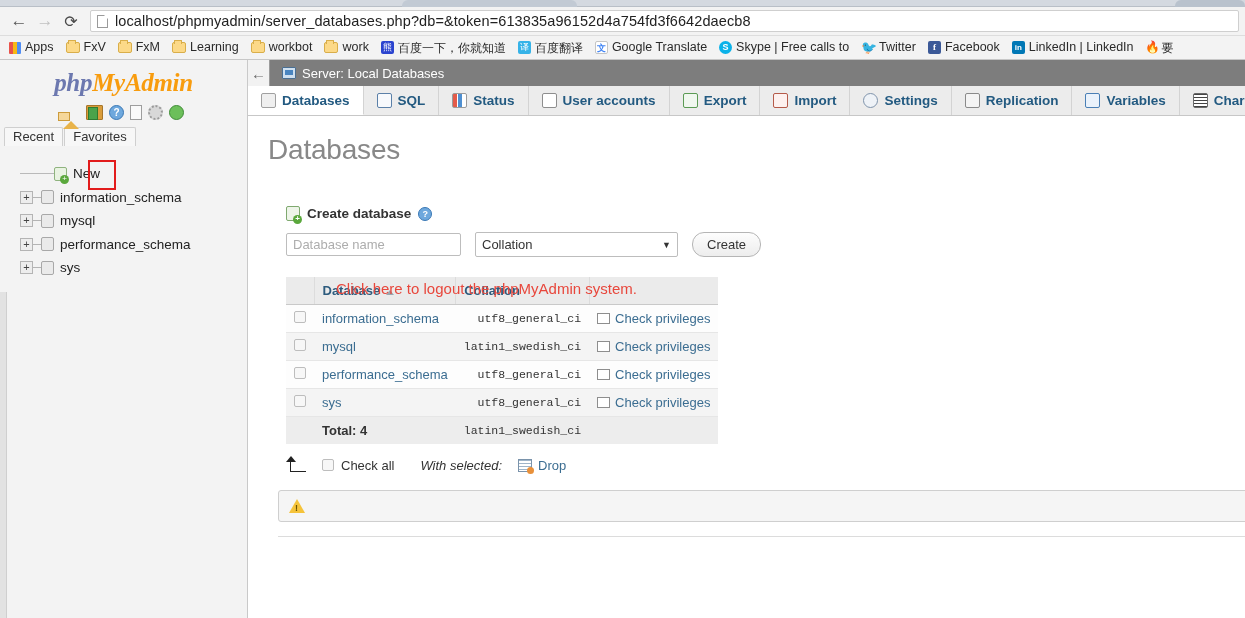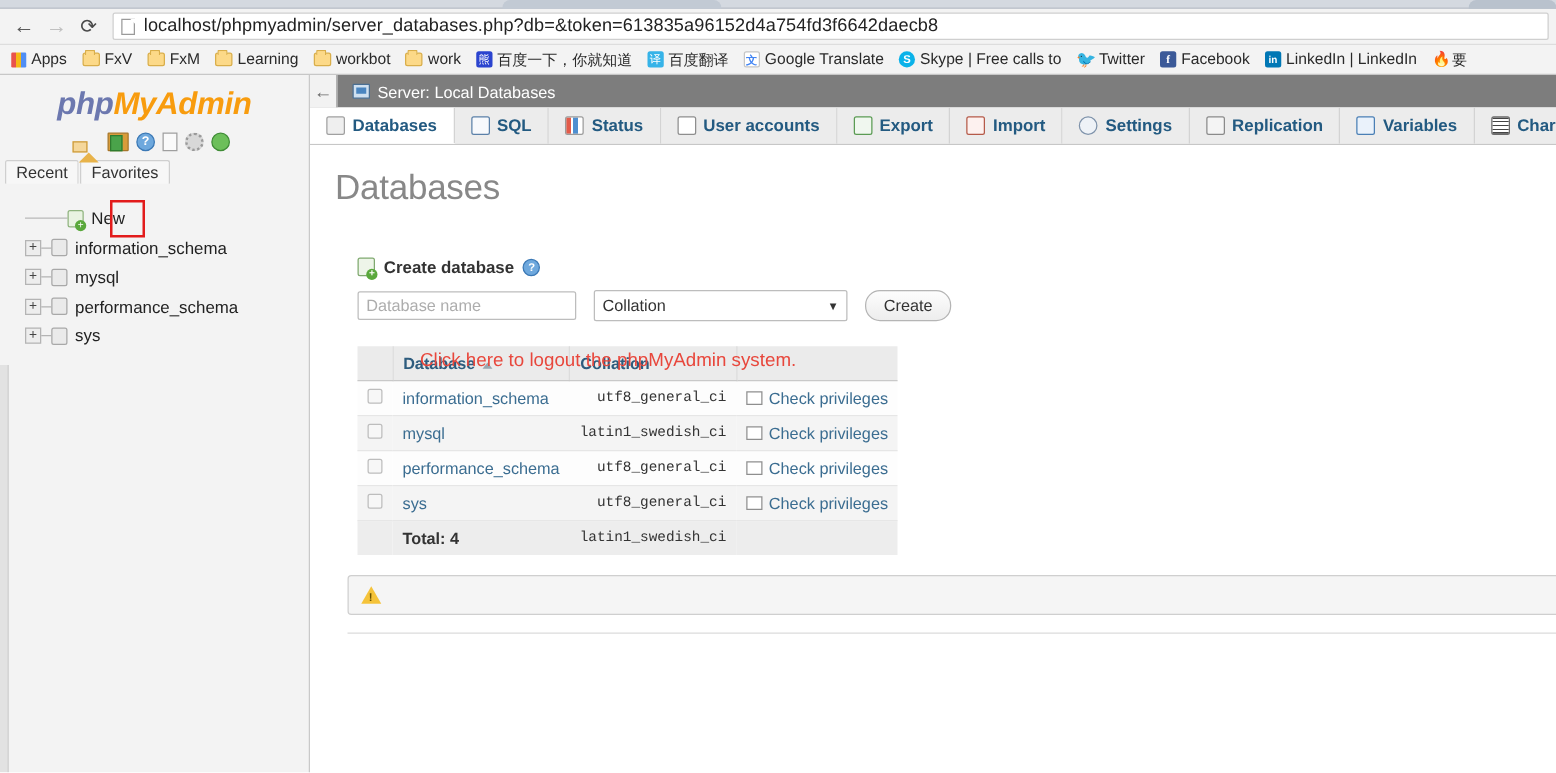--- a/index.html
+++ b/index.html
@@ -107,21 +107,21 @@
   
   #sidebar {
     width: 248px; flex: none;
     background: #f3f3f3;
     border-right: 1px solid #c9c9c9;
     position: relative;
     overflow: hidden;
   }
   .pma-logo {
     text-align: center; padding-top: 9px;
-    font-family: Liberation Sans, sans-serif;
+    font-family: Liberation Serif, serif;
     font-size: 25px; font-weight: bold; font-style: italic;
     letter-spacing: -.3px;
   }
   .logo-php { color: #6c78af; }
   .logo-my { color: #f89c0e; }
   .logo-admin { color: #f89c0e; }
 
   .icon-row {
     display: flex; justify-content: center; align-items: center;
     gap: 6px; margin-top: 4px; height: 22px;
@@ -681,20 +681,34 @@
             </tr>
             <tr class="total">
               <td></td>
               <td>Total: 4</td>
               <td class="coll">latin1_swedish_ci</td>
               <td></td>
             </tr>
           </tbody>
         </table>
 
+        <div class="bottom-actions">
+          <span class="arrow-up">
+              <span class="arrow-head"></span>
+            </span>
+          <span class="chk-all">
+            <span class="cb"></span>
+            <span>Check all</span>
+          </span>
+          <span class="with-selected">With selected:</span>
+          <span class="drop-link">
+            <span class="drop-ico"></span>
+            <span>Drop</span>
+          </span>
+        </div>
 
         <div class="note-bar">
           <span class="warn-tri"></span>
         </div>
 
 
         <div class="hr-bottom"></div>
 
         <div class="red-note">Click here to logout the phpMyAdmin system.</div>
       </div>

